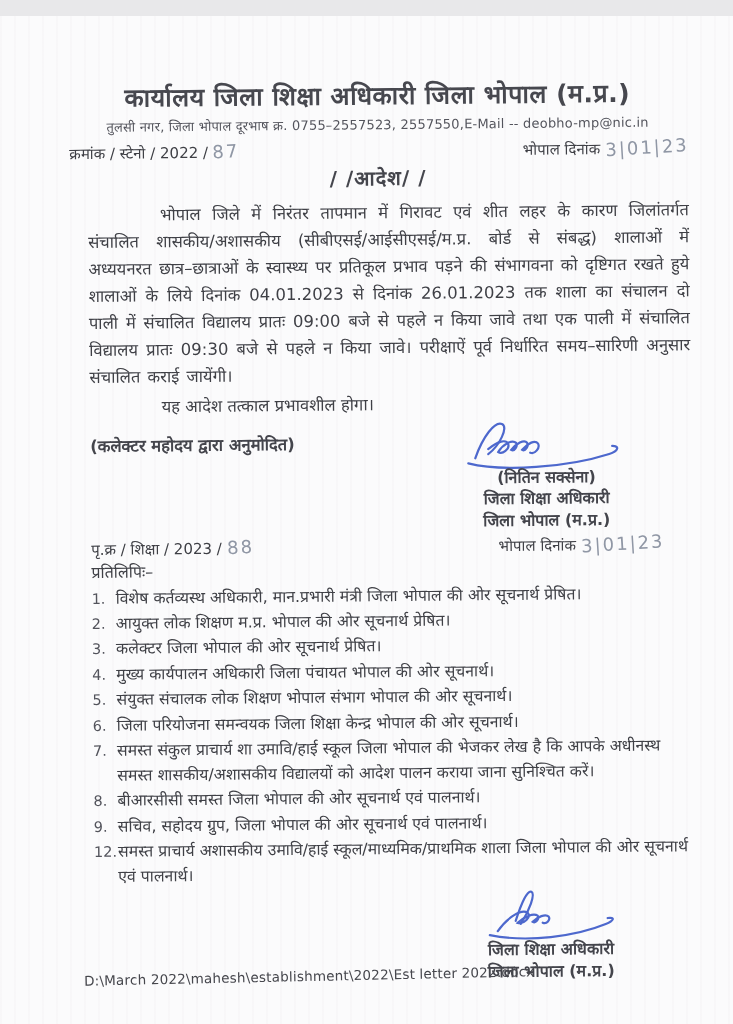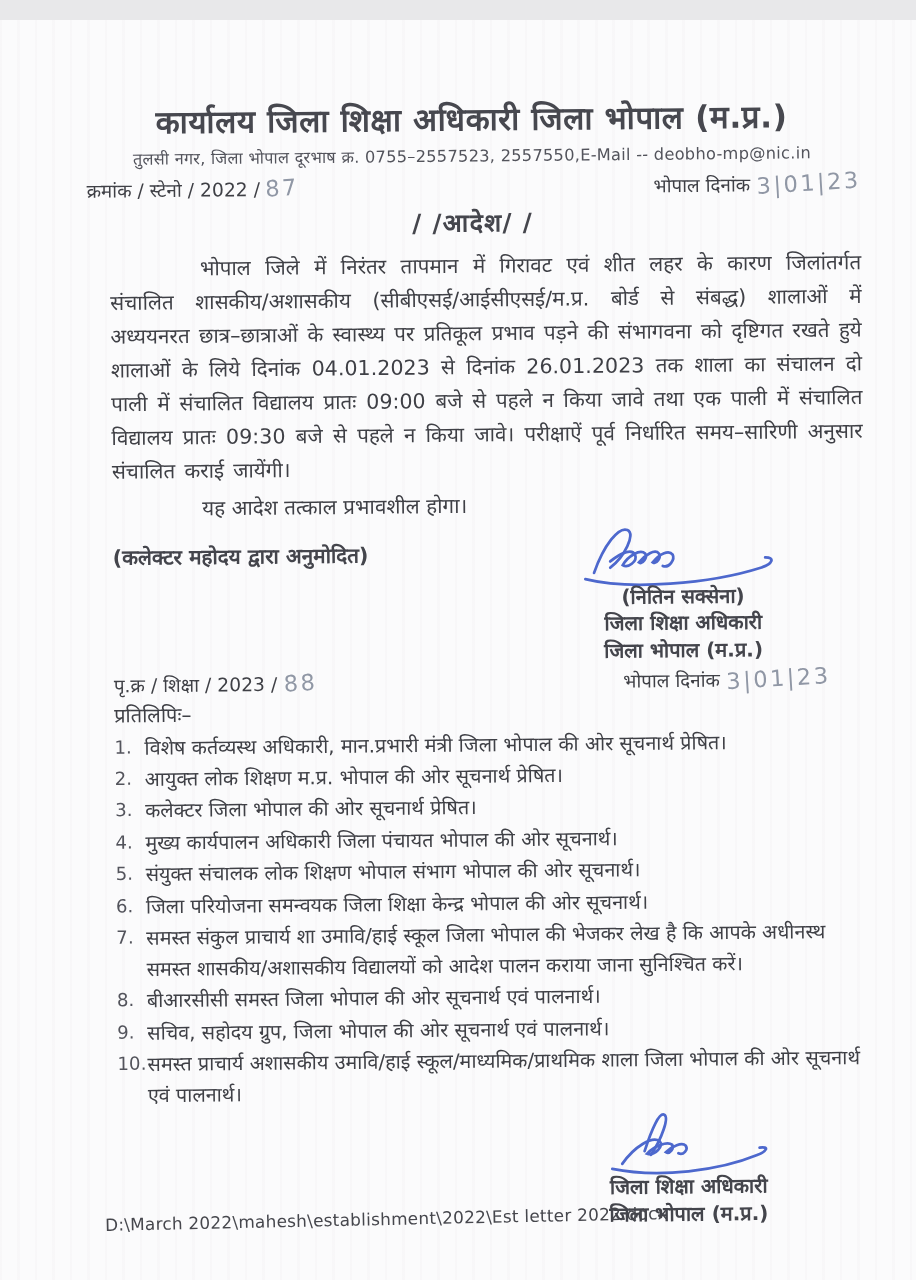--- a/index.html
+++ b/index.html
@@ -153,21 +153,21 @@
       </li>
         <li class="copy-item">
         <span class="copy-num">8.</span>
         <span class="copy-text">बीआरसीसी समस्त जिला भोपाल की ओर सूचनार्थ एवं पालनार्थ।</span>
       </li>
         <li class="copy-item">
         <span class="copy-num">9.</span>
         <span class="copy-text">सचिव, सहोदय ग्रुप, जिला भोपाल की ओर सूचनार्थ एवं पालनार्थ।</span>
       </li>
         <li class="copy-item">
-        <span class="copy-num">10.</span>
+        <span class="copy-num">12.</span>
         <span class="copy-text">समस्त प्राचार्य अशासकीय उमावि/हाई स्कूल/माध्यमिक/प्राथमिक शाला जिला भोपाल की ओर सूचनार्थ एवं पालनार्थ।</span>
       </li>
       </ol>
 
     <div class="sig-block-bottom">
       <svg class="sig-ink" width="150" height="58" viewBox="0 0 150 58" fill="none">
         <g stroke="#3a58c8" stroke-width="2.2" stroke-linecap="round" fill="none" opacity="0.9">
           <path d="M40 34 C46 16 52 3 56 5 C60 7 54 24 45 37"></path>
           <path d="M22 44 C32 30 46 22 52 26 C56 30 48 38 42 36 C48 30 58 26 62 29 C64 32 60 37 57 35 C62 30 70 27 73 30 C75 33 71 38 67 36"></path>
           <path d="M14 48 C52 56 100 50 130 38 C138 35 140 31 132 32"></path>

